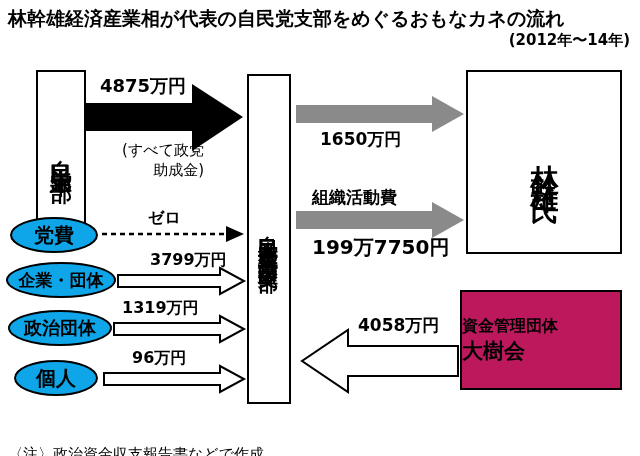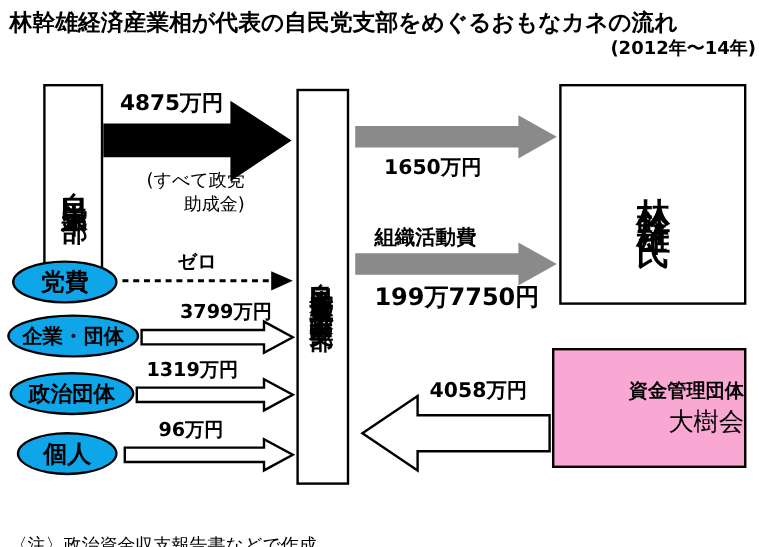--- a/index.html
+++ b/index.html
@@ -36,25 +36,25 @@
     font-weight: bold;
   }
   .lbl { position: absolute; font-weight: bold; white-space: nowrap; text-align: right; }
   .subnote {
     position: absolute; left: 92px; top: 140px; width: 112px;
     font-size: 15px; font-weight: normal; text-align: right;
     white-space: pre-line; line-height: 1.35;
   }
   .fundbox {
     position: absolute; left: 460px; top: 290px; width: 162px; height: 100px;
-    border: 2px solid #000; background: #f9a8d4;
-    display: flex; flex-direction: column; align-items: flex-end; justify-content: center;
+    border: 2px solid #000; background: #be185d;
+    display: flex; flex-direction: column; align-items: flex-start; justify-content: center;
   }
   .fund-type { font-size: 16px; font-weight: bold; }
-  .fund-name { font-size: 21px; font-weight: normal; }
+  .fund-name { font-size: 21px; font-weight: bold; }
   .note {
     position: absolute; left: 8px; top: 424px;
     font-size: 15px; font-weight: normal; white-space: nowrap; margin-top: 21px;
   }
 </style>
 </head>
 <body>
 
 <div class="canvas">
 

